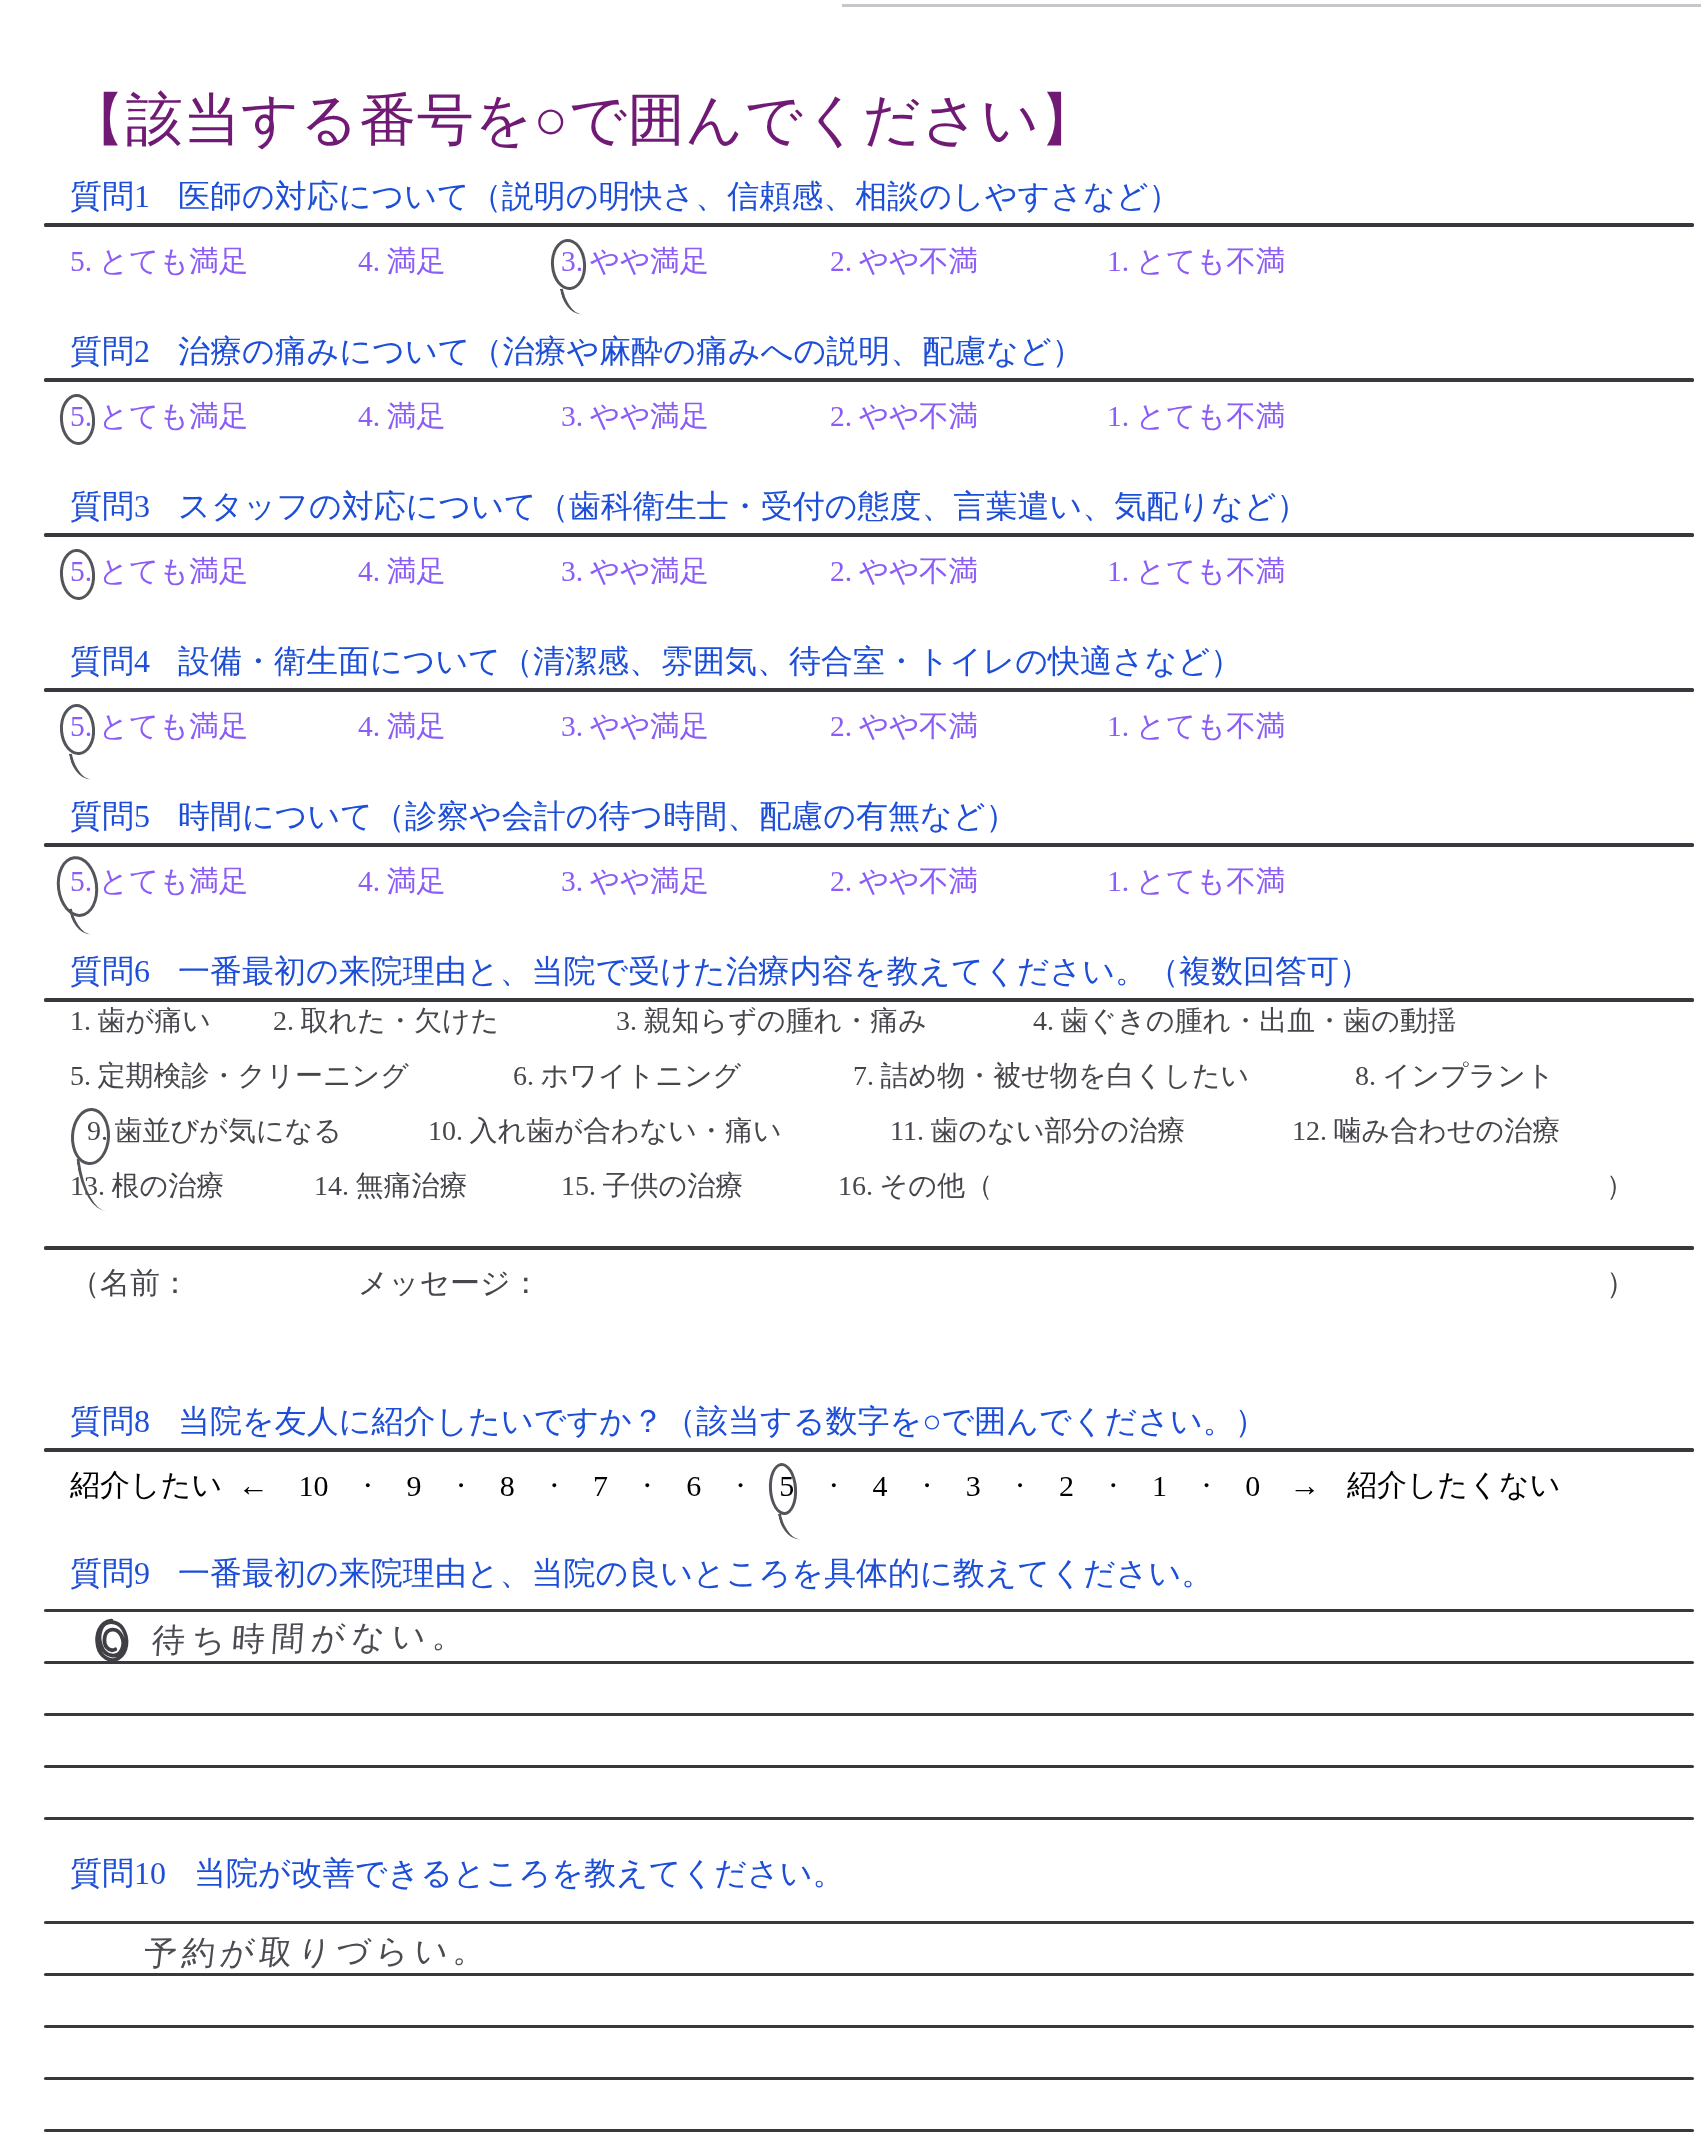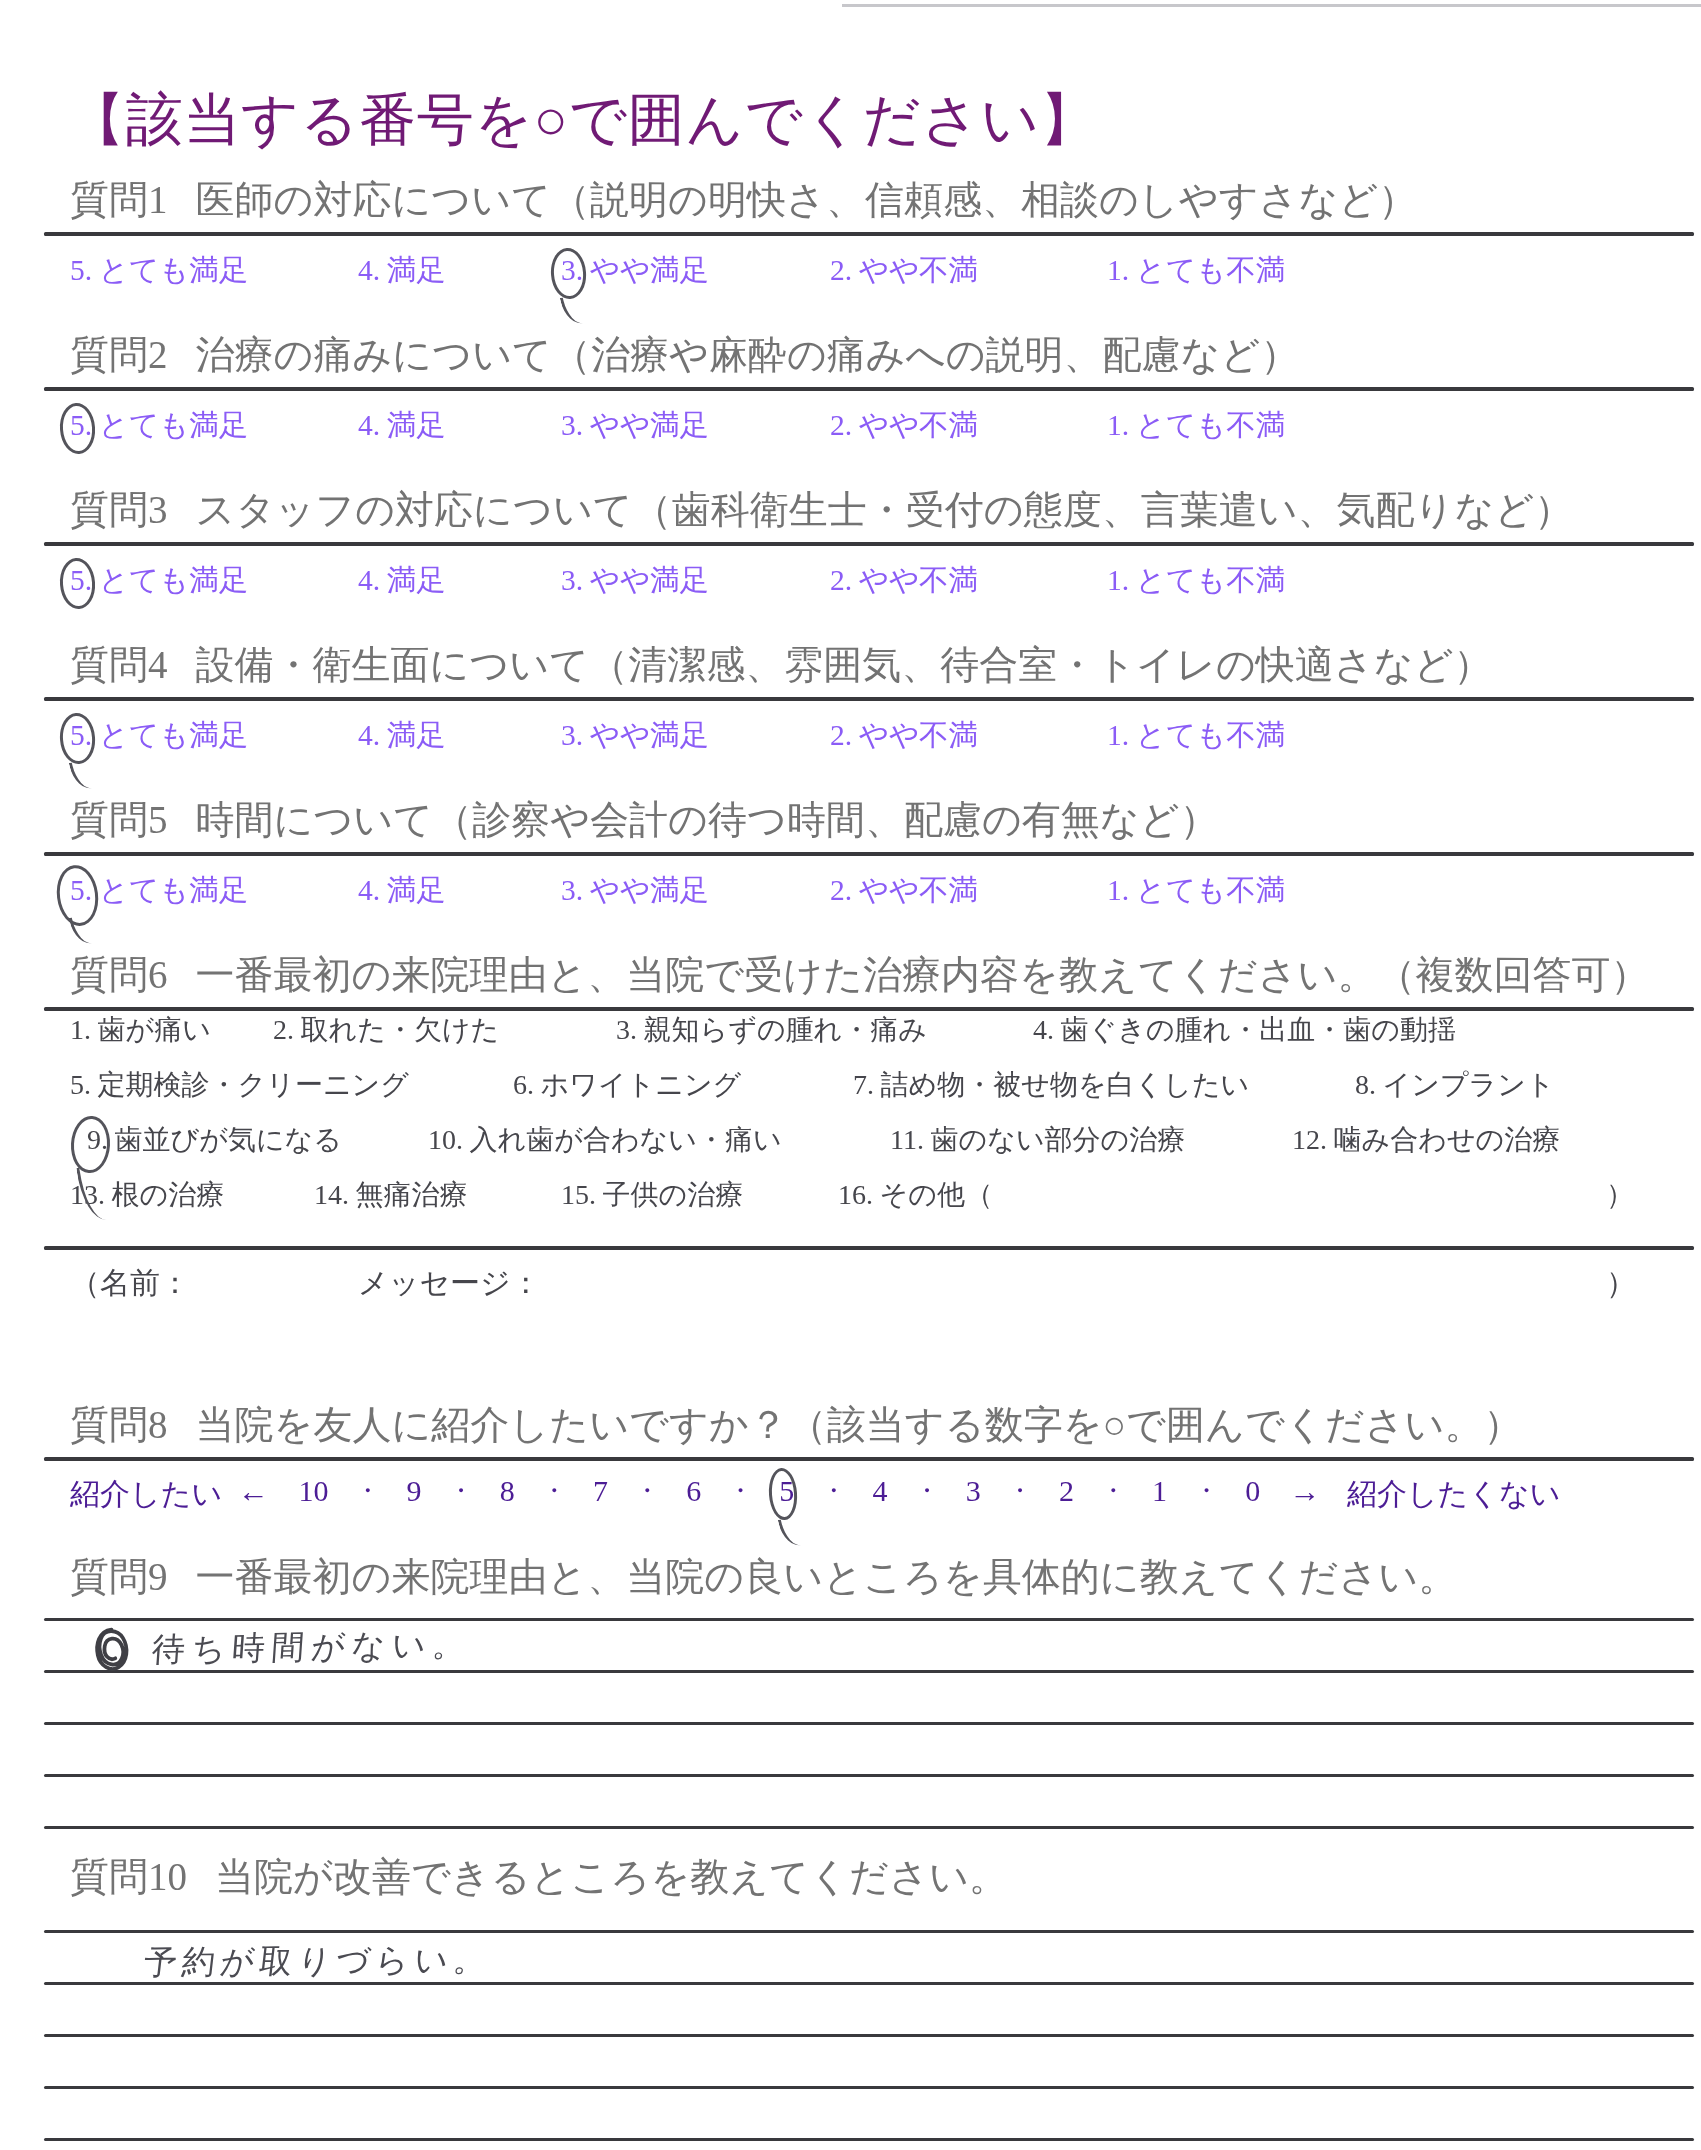--- a/index.html
+++ b/index.html
@@ -2,21 +2,21 @@
 <html style="font-size:11.8px"><head>
 <meta charset="utf-8">
 <style>
   html,body{margin:0;padding:0;background:#ffffff;}
   body{
     width:1701px;height:2151px;position:relative;overflow:hidden;
     font-family:"Liberation Serif","DejaVu Serif",serif;
     color:#44444a;
   }
   .section{position:absolute;left:70px;right:7.4px;}
-  .q-head{font-size:39px;line-height:1.25;white-space:nowrap;color:#737373;}
+  .q-head{font-size:32px;line-height:1.25;white-space:nowrap;color:#1d4ed8;}
   .q-label{margin-right:28px;}
   .rule{height:3.7px;background:#39393d;margin:7.4px 0 0 -26px;width:1650px;border-radius:1.5px;}
   .main-title{position:absolute;left:68px;top:44px;font-size:57px;letter-spacing:0.7px;color:#701a75;font-weight:400;white-space:nowrap;}
   .artifact-line{position:absolute;top:4.4px;left:842px;width:859px;height:3px;background:#c7c7cb;}
 
   
   .sat-options{position:relative;height:46px;margin-top:14.8px;font-size:29.5px;color:#8b5cf6;}
   .opt{position:absolute;top:0;white-space:nowrap;}
   .num{display:inline-block;margin-right:6.6px;}
 
@@ -25,21 +25,21 @@
   .q6-row:first-of-type{margin-top:11.8px;}
   .q6-close{position:absolute;left:1536px;top:0;}
 
   
   .paren-row{position:relative;margin-top:13.3px;font-size:30px;height:43px;color:#46464c;}
   .p-name{position:absolute;left:0;}
   .p-msg{position:absolute;left:288px;}
   .p-close{position:absolute;left:1536px;}
 
   
-  .scale-row{margin-top:13.3px;font-size:30px;display:flex;align-items:flex-start;white-space:nowrap;color:#4c1d95;}
+  .scale-row{margin-top:13.3px;font-size:30px;display:flex;align-items:center;white-space:nowrap;color:#000000;}
   .snum{margin:0 13.3px;display:inline-block;}
   .sep{margin:0 13.3px;font-size:25px;}
   .arrow{margin:0 16px;font-size:31px;}
   .scale-end{margin-left:10.3px;}
 
   
   .answer-area{position:relative;}
   .answer-area.q9{margin-top:16px;}
   .answer-area.q10{margin-top:28px;}
   .ans-line{height:3px;background:#39393d;margin:0 0 49px -26px;width:1650px;border-radius:1.5px;}

